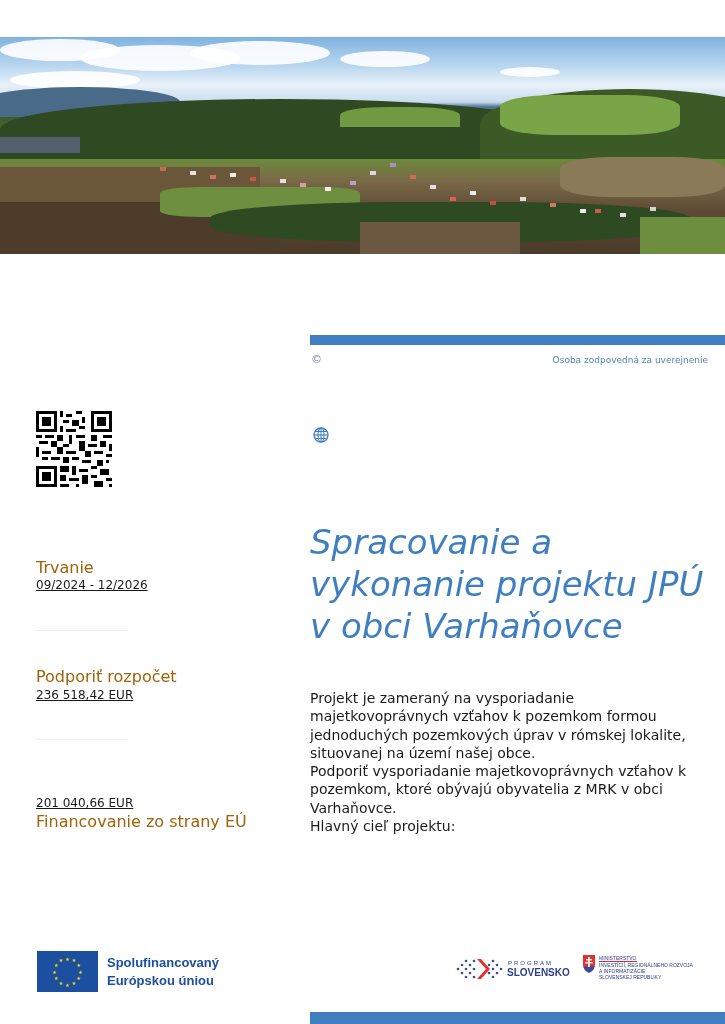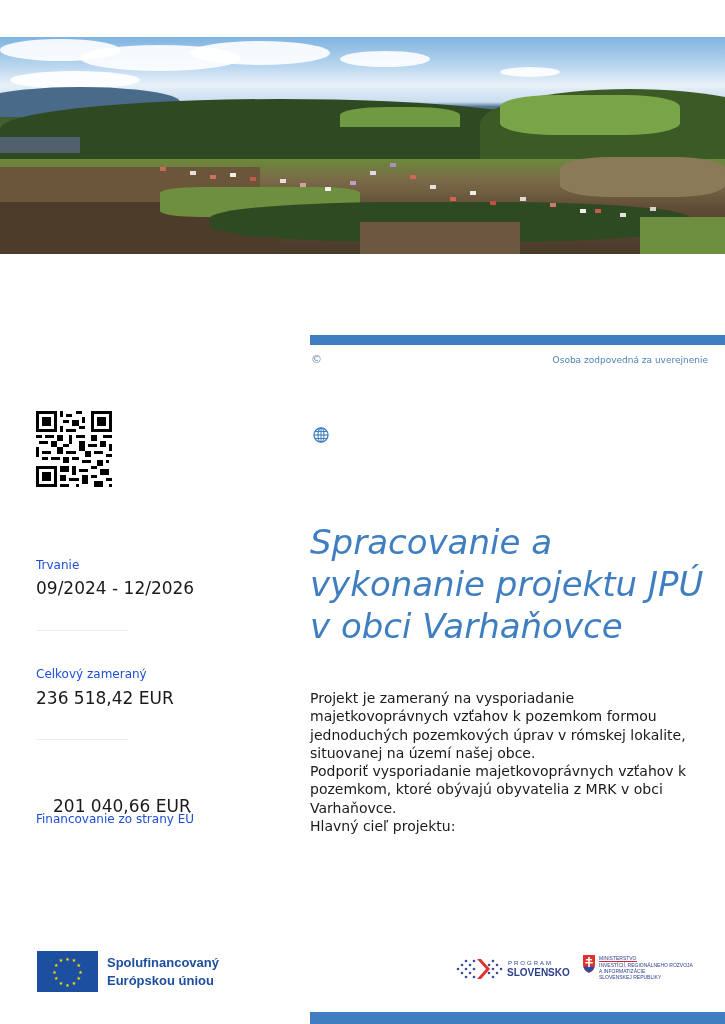--- a/index.html
+++ b/index.html
@@ -19,22 +19,22 @@
   .bar-bottom { left:310px; top:1012px; width:415px; height:12px; background:#3f7fc1; }
 
   .copyright { left:311px; top:353px; font-size:11px; color:#6a8fb4; }
   .responsible { right:17px; top:355px; font-size:9px; color:#4f83b8; }
   .globe { left:313px; top:427px; width:16px; height:16px; }
 
   
   .qr { left:36px; top:411px; width:76px; height:76px; }
 
   
-  .fact-label { font-size:12px; color:#1d4ed8; }
-  .fact-value { font-size:17px; color:#1a1a1a; }
+  .fact-label { font-size:16px; color:#a16207; }
+  .fact-value { font-size:12px; color:#1a1a1a;text-decoration:underline; }
   .divider { left:36px; width:92px; height:1px; background:#eeeeee; }
 
   
   .title { left:310px; top:521px; width:400px; font-size:34px; line-height:42px; color:#3f7fc1;font-style:italic; }
   .body-text { left:310px; top:689px; width:400px; font-size:14px; line-height:18.3px; color:#1a1a1a; }
 
   
   .eu-flag { left:37px; top:951px; width:61px; height:41px; background:#1d4fa0; }
   .eu-text { left:107px; top:954px; font-family:"Liberation Sans", sans-serif; font-weight:bold; font-size:13px; line-height:18px; color:#1d4fa0; }
   .ps-logo { left:455px; top:955px; width:120px; height:28px; }
@@ -180,26 +180,26 @@
       <rect x="13" y="24" width="1" height="1"></rect>
         <rect x="24" y="24" width="1" height="1"></rect>
     </g>
   </svg>
 </div>
 
 <div class="abs fact-label" style="left:36px;top:558px;">Trvanie</div>
 <div class="abs fact-value" style="left:36px;top:578px;">09/2024 - 12/2026</div>
 <div class="abs divider" style="top:630px;"></div>
 
-<div class="abs fact-label" style="left:36px;top:667px;">Celkový zameraný</div>
+<div class="abs fact-label" style="left:36px;top:667px;">Podporiť rozpočet</div>
 <div class="abs fact-value" style="left:36px;top:688px;">236 518,42 EUR</div>
 <div class="abs divider" style="top:739px;"></div>
 
 <div class="abs fact-label" style="left:36px;top:812px;">Financovanie zo strany EÚ</div>
-<div class="abs fact-value" style="left:53px;top:796px;">201 040,66 EUR</div>
+<div class="abs fact-value" style="left:36px;top:796px;">201 040,66 EUR</div>
 
 <div class="abs title">Spracovanie a vykonanie projektu JPÚ v obci Varhaňovce</div>
 
 <div class="abs body-text">
   <div>Projekt je zameraný na vysporiadanie majetkovoprávnych vzťahov k pozemkom formou jednoduchých pozemkových úprav v rómskej lokalite, situovanej na území našej obce.</div>
   <div>Podporiť vysporiadanie majetkovoprávnych vzťahov k pozemkom, ktoré obývajú obyvatelia z MRK v obci Varhaňovce.</div>
   <div>Hlavný cieľ projektu:</div>
 </div>
 
 <div class="abs eu-flag">

